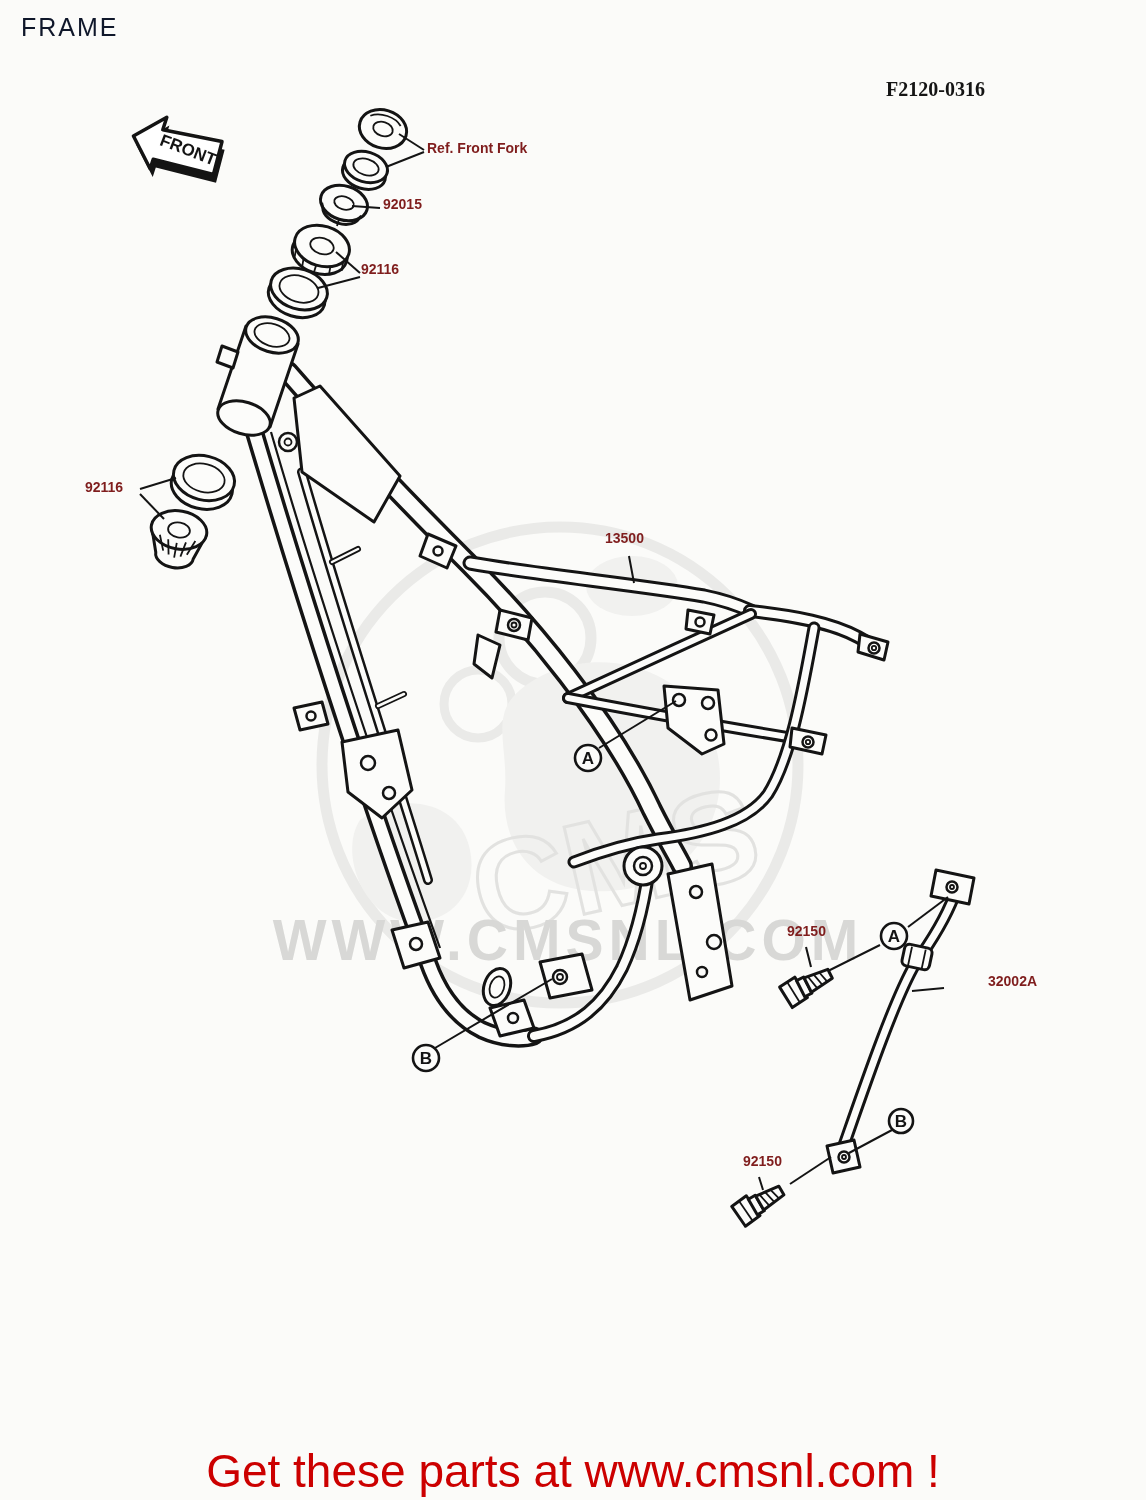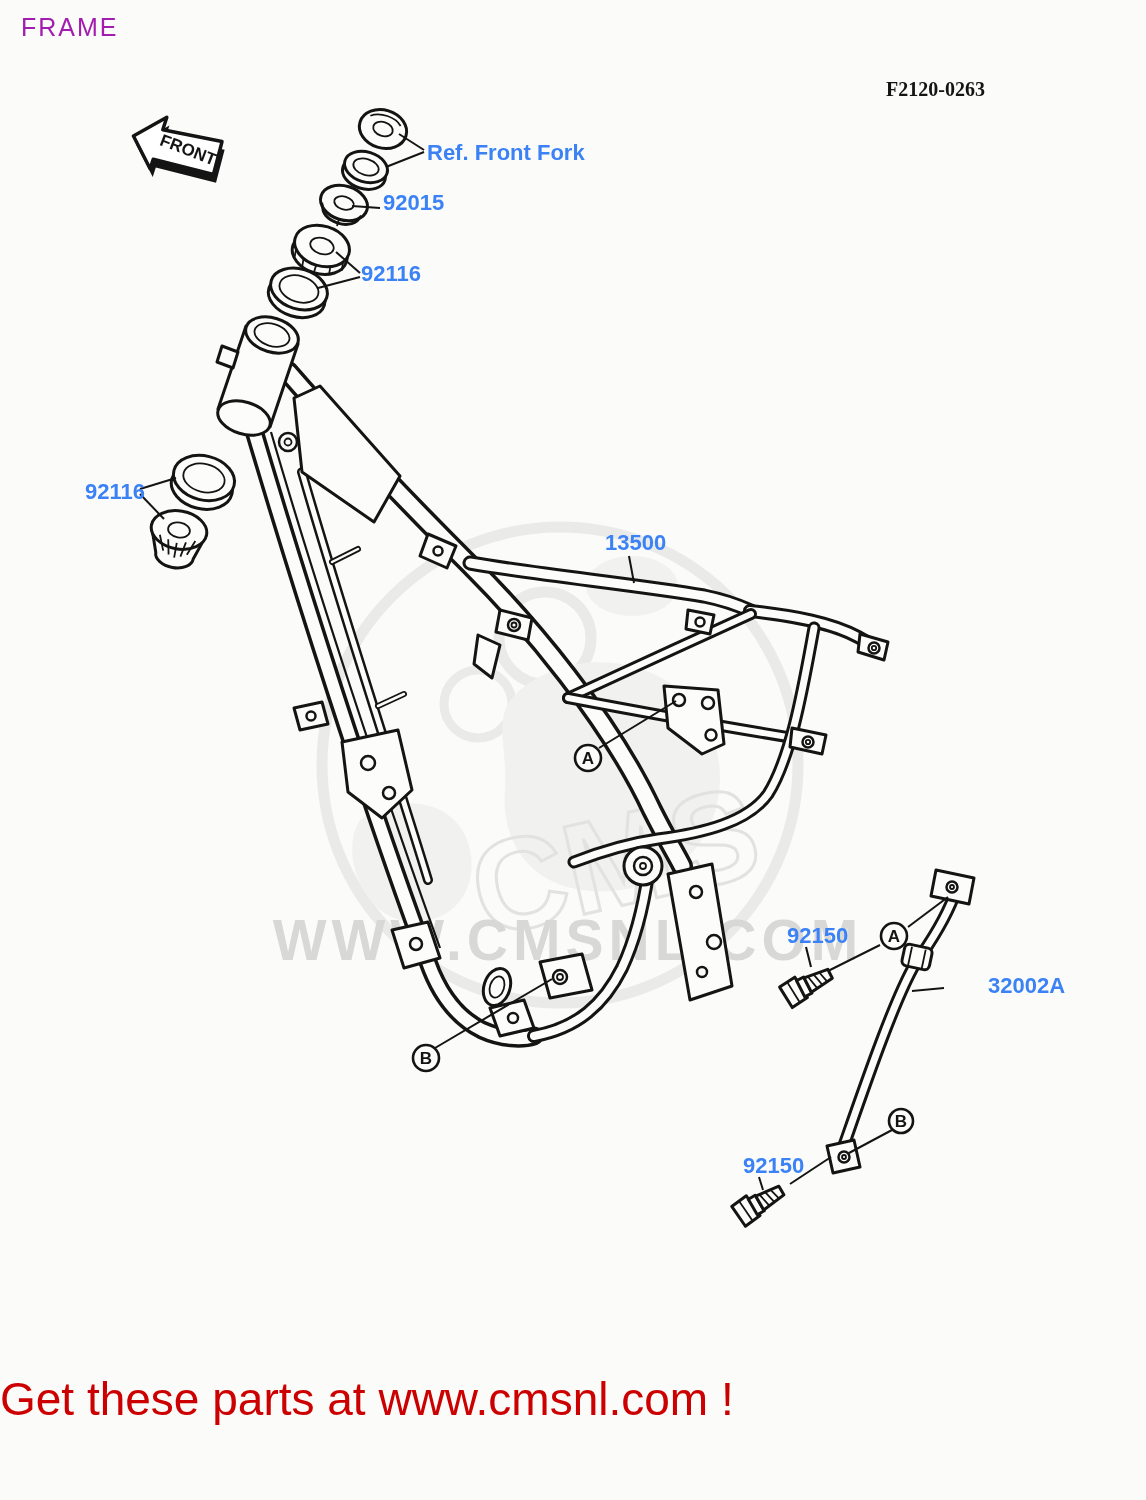--- a/index.html
+++ b/index.html
@@ -1,22 +1,22 @@
 <!DOCTYPE html>
 <html><head>
 <meta charset="utf-8">
 <style>
   html,body{margin:0;padding:0;}
   body{background:#fbfbf9;font-family:"Liberation Sans",sans-serif;}
   .stage{position:relative;width:1146px;height:1500px;background:#fbfbf9;overflow:hidden;}
   .stage svg{position:absolute;left:0;top:0;}
-  .page-title{position:absolute;left:21px;top:13px;font-size:25px;letter-spacing:2px;color:#a21caf;}
+  .page-title{position:absolute;left:21px;top:13px;font-size:25px;letter-spacing:2px;color:#0f172a;}
   .fig-code{position:absolute;left:886px;top:78px;font-family:"Liberation Serif",serif;font-weight:bold;font-size:20px;color:#141414;}
-  .plabel{position:absolute;font-weight:bold;font-size:22px;color:#3b82f6;white-space:nowrap;cursor:pointer;}
-  .footer{position:absolute;left:0;top:1372px;width:100%;font-size:46px;color:#cc0000;white-space:nowrap;cursor:pointer;}
+  .plabel{position:absolute;font-weight:bold;font-size:14px;color:#7f1d1d;white-space:nowrap;cursor:pointer;}
+  .footer{position:absolute;left:0;top:1444px;width:100%;text-align:center;font-size:46px;color:#cc0000;white-space:nowrap;cursor:pointer;}
   .tube-o{fill:none;stroke:#141414;stroke-linecap:round;stroke-linejoin:round;}
   .tube-i{fill:none;stroke:#fcfcfa;stroke-linecap:round;stroke-linejoin:round;}
   .plate{fill:#fcfcfa;stroke:#141414;stroke-width:3;stroke-linejoin:round;}
   .hole{fill:#fcfcfa;stroke:#141414;stroke-width:2.5;}
   .hole2{fill:none;stroke:#141414;stroke-width:1.8;}
   .ln{fill:none;stroke:#141414;stroke-width:2;}
   .thin{fill:none;stroke:#141414;stroke-width:2.2;}
   .wm{fill:none;stroke:#eaeae8;}
   .mk-circle{fill:#fcfcfa;stroke:#141414;stroke-width:2.6;}
   .mk-text{font-family:"Liberation Sans",sans-serif;font-weight:bold;font-size:17px;fill:#141414;text-anchor:middle;}
@@ -239,24 +239,24 @@
   </g>
 
   <g transform="translate(174,147) rotate(18)">
     <path d="M-37,9 L-11,-19 L-11,-6 L49,-13 L51,21 L-11,25 L-11,35 Z" fill="#141414"></path>
     <path d="M-42,2 L-16,-26 L-16,-13 L44,-20 L46,14 L-16,18 L-16,28 Z" fill="#ffffff" stroke="#141414" stroke-width="3.5" stroke-linejoin="round"></path>
     <text class="front-text" x="14" y="4" transform="rotate(3 14 4)">FRONT</text>
   </g>
 </svg>
 
   <div class="page-title">FRAME</div>
-  <div class="fig-code">F2120-0263</div>
+  <div class="fig-code">F2120-0316</div>
 
   <div class="plabel" style="left:427px;top:140px">Ref. Front Fork</div>
-  <div class="plabel" style="left:383px;top:190px">92015</div>
+  <div class="plabel" style="left:383px;top:196px">92015</div>
   <div class="plabel" style="left:361px;top:261px">92116</div>
   <div class="plabel" style="left:85px;top:479px">92116</div>
   <div class="plabel" style="left:605px;top:530px">13500</div>
   <div class="plabel" style="left:787px;top:923px">92150</div>
   <div class="plabel" style="left:988px;top:973px">32002A</div>
   <div class="plabel" style="left:743px;top:1153px">92150</div>
 
   <div class="footer">Get these parts at www.cmsnl.com !</div>
 </div>
 

